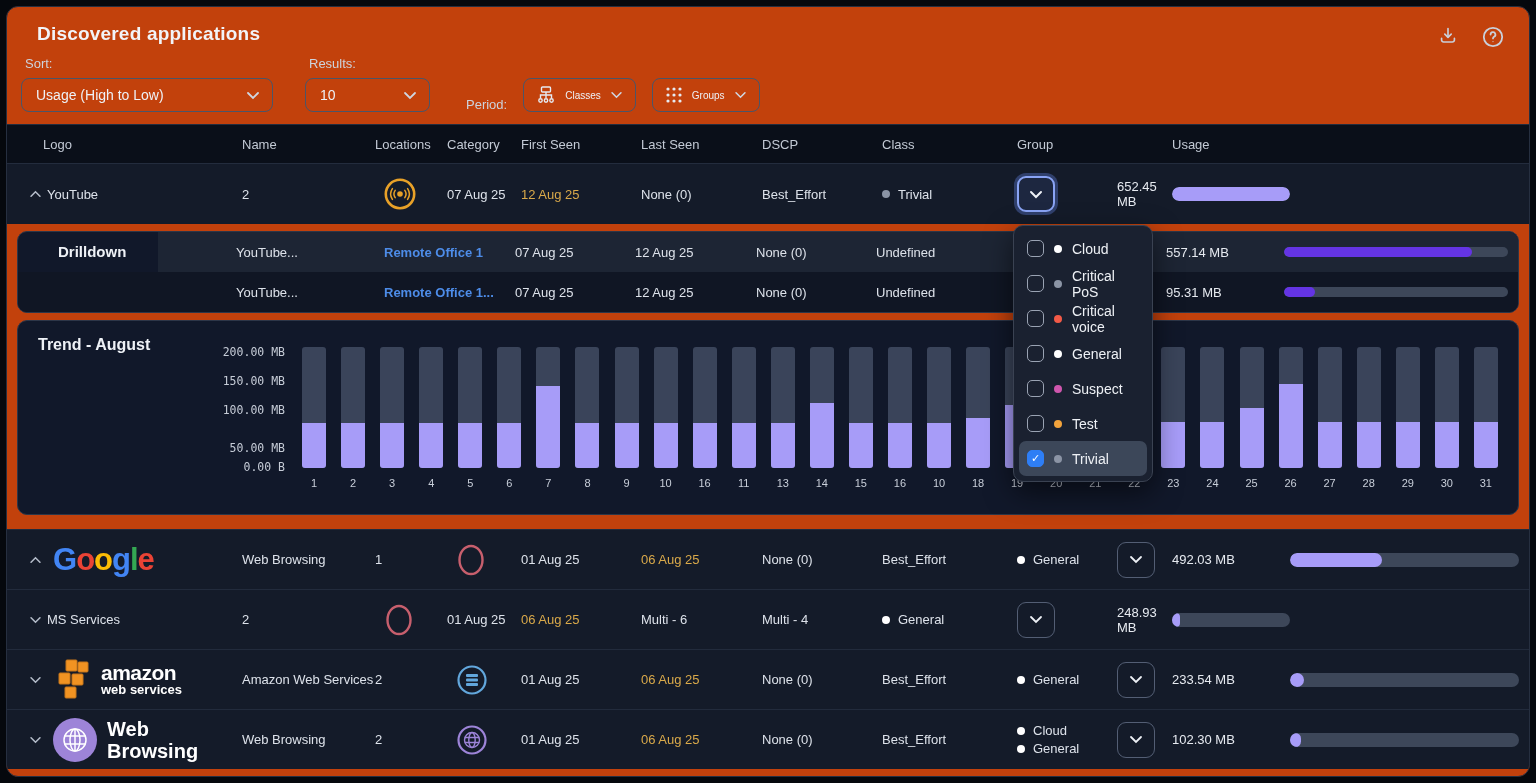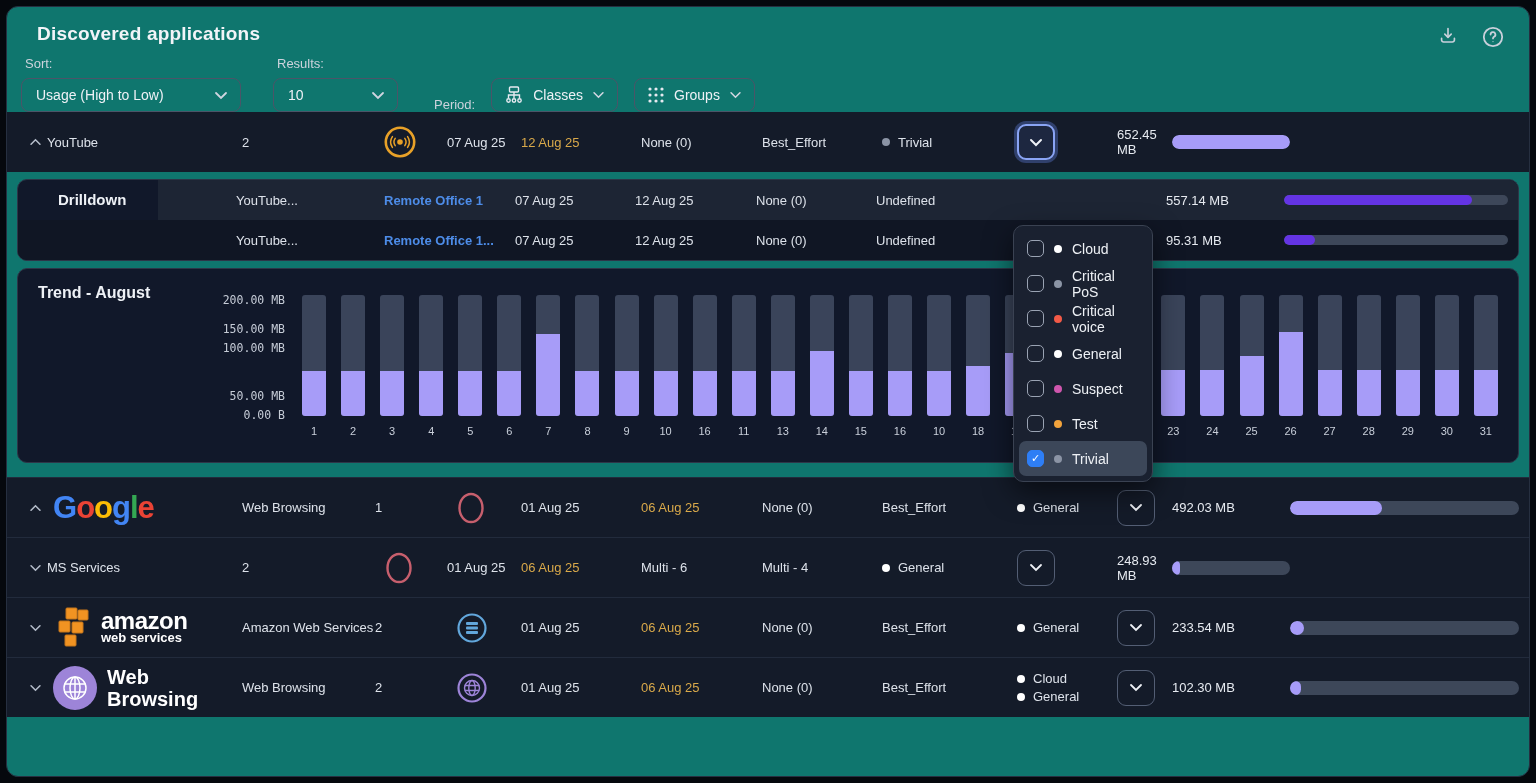--- a/index.html
+++ b/index.html
@@ -1,44 +1,44 @@
 <!DOCTYPE html>
 <html><head>
 <meta charset="utf-8">
 <style>
   * { margin:0; padding:0; box-sizing:border-box; }
   html,body { width:1536px; height:783px; background:#05080d; font-family:"Liberation Sans", sans-serif; overflow:hidden; }
 
   .panel{
     position:absolute; left:6px; top:6px; width:1524px; height:771px;
-    background:#0f766e; border:1px solid #262f40; border-radius:12px;
+    background:#c2410c; border:1px solid #262f40; border-radius:12px;
     color:#e3e7ee; overflow:hidden;
   }
 
   
   .panel-header{ padding:16px 24px 0 30px; display:flex; align-items:flex-start; }
   .page-title{ font-size:19px; font-weight:700; letter-spacing:.2px; color:#f2f4f8; }
   .header-icons{ margin-left:auto; display:flex; gap:20px; align-items:center; padding-top:2px; }
   .hicon{ width:24px; height:24px; color:#c9d0db; cursor:pointer; }
 
   
   .filters{ margin-top:7px; padding:0 14px; display:flex; gap:16px; align-items:flex-end; }
   .filter-group{ display:flex; flex-direction:column; gap:7px; }
   .filter-label{ font-size:13px; color:#cdd3dd; padding-left:4px; }
   .selectbox{
     height:34px; border:1px solid #4b5568; border-radius:8px; background:transparent;
     display:flex; align-items:center; gap:10px; padding:0 12px 0 14px;
     font-size:14px; color:#eef1f6; cursor:pointer;
   }
   .selectbox .chev{ margin-left:auto; }
-  .sb-sort{ width:220px; } .sb-results{ width:125px; } .sb-period{ width:151px; }
+  .sb-sort{ width:252px; } .sb-results{ width:125px; } .sb-period{ width:151px; }
   .btnbox{
     height:34px; border:1px solid #4b5568; border-radius:8px; background:transparent;
     display:flex; align-items:center; gap:9px; padding:0 12px;
-    font-size:14px; color:#eef1f6; cursor:pointer;
+    font-size:10px; color:#eef1f6; cursor:pointer;
   }
   .chev svg{ display:block; }
 
   
   .grid{
     display:grid;
     grid-template-columns:24px 195px 133px 72px 74px 120px 121px 120px 135px 100px 55px 118px 1fr;
     align-items:center; padding:0 10px 0 16px;
   }
   .table-head{
@@ -59,21 +59,21 @@
   .logo-cell{ display:flex; align-items:center; padding-left:6px; }
   .yt-you{ font-size:27px; font-weight:700; letter-spacing:-1px; color:#fff; }
   .yt-tube{ font-size:27px; font-weight:700; letter-spacing:-1px; color:#fff; background:#e62117; border-radius:7px; padding:0 6px 2px 5px; margin-left:2px; }
   .google-logo{ font-size:31px; font-weight:700; letter-spacing:-1px; }
   .ms-logo{ display:flex; align-items:center; gap:9px; }
   .ms-squares{ display:grid; grid-template-columns:12px 12px; grid-template-rows:12px 12px; gap:2px; }
   .ms-sq{ width:12px; height:12px; }
   .ms-text .l1{ font-size:22px; font-weight:700; color:#fff; line-height:22px; }
   .ms-text .l2{ font-size:16px; color:#e8ecf2; line-height:17px; }
   .amz-logo{ display:flex; align-items:center; gap:8px; }
-  .amz-text .l1{ font-size:24px; font-weight:700; color:#fff; line-height:20px; letter-spacing:-.5px; }
+  .amz-text .l1{ font-size:21px; font-weight:700; color:#fff; line-height:20px; letter-spacing:-.5px; }
   .amz-text .l2{ font-size:13px; font-weight:700; color:#fff; line-height:14px; }
   .wb-logo{ display:flex; align-items:center; gap:10px; }
   .wb-circle{ width:44px; height:44px; border-radius:50%; display:flex; align-items:center; justify-content:center; }
   .wb-text{ font-size:20px; font-weight:700; color:#fff; line-height:22px; width:90px; }
 
   .cat-cell{ display:flex; justify-content:flex-start; padding-left:8px; }
 
   
   .group-lines{ display:flex; flex-direction:column; gap:3px; }
   .group-line{ display:flex; align-items:center; gap:8px; font-size:13px; color:#dde2ea; }
@@ -219,20 +219,34 @@
       </span>
       <span>Groups</span>
       <span class="chev">
         <svg width="13" height="8" viewBox="0 0 14 9" fill="none" stroke="#cfd5e0" stroke-width="1.8" stroke-linecap="round">
             <path d="M2 2 7 7l5-5"></path>
           </svg>
       </span>
     </div>
   </div>
 
+  <div class="grid table-head">
+    <div class="th-logo">Logo</div>
+    <div>Name</div>
+    <div>Locations</div>
+    <div>Category</div>
+    <div>First Seen</div>
+    <div>Last Seen</div>
+    <div>DSCP</div>
+    <div>Class</div>
+    <div>Group</div>
+    <div></div>
+    <div>Usage</div>
+    <div></div>
+  </div>
 
   <div class="grid app-row">
     <span class="expander">
       <svg width="13" height="8" viewBox="0 0 14 9" fill="none" stroke="currentColor" stroke-width="1.8" stroke-linecap="round">
           <path d="M2 7 7 2l5 5"></path>
         </svg>
     </span>
     <div class="cell">YouTube</div>
     <div class="cell">2</div>
     <div class="cat-cell">
@@ -298,21 +312,21 @@
         <div class="bar-fill-sm" style="background: rgb(100, 52, 228); width: 14%;"></div>
       </div>
     </div>
   </div>
 
   <div class="subpanel trend">
     <div class="trend-title">Trend - August</div>
     <div>
       <span class="ytick" style="top:24px;">200.00 MB</span>
       <span class="ytick" style="top:53px;">150.00 MB</span>
-      <span class="ytick" style="top:72px;">100.00 MB</span>
+      <span class="ytick" style="top:82px;">100.00 MB</span>
       <span class="ytick" style="top:120px;">50.00 MB</span>
       <span class="ytick" style="top:139px;">0.00 B</span>
     </div>
     <div class="bars-wrap">
         <div class="bar-slot">
           <div class="bar-track" style="background: rgb(58, 68, 90);">
             <div class="bar-fill" style="height: 45px; background: rgb(167, 156, 248);"></div>
           </div>
           <div class="bar-day">1</div>
         </div>

